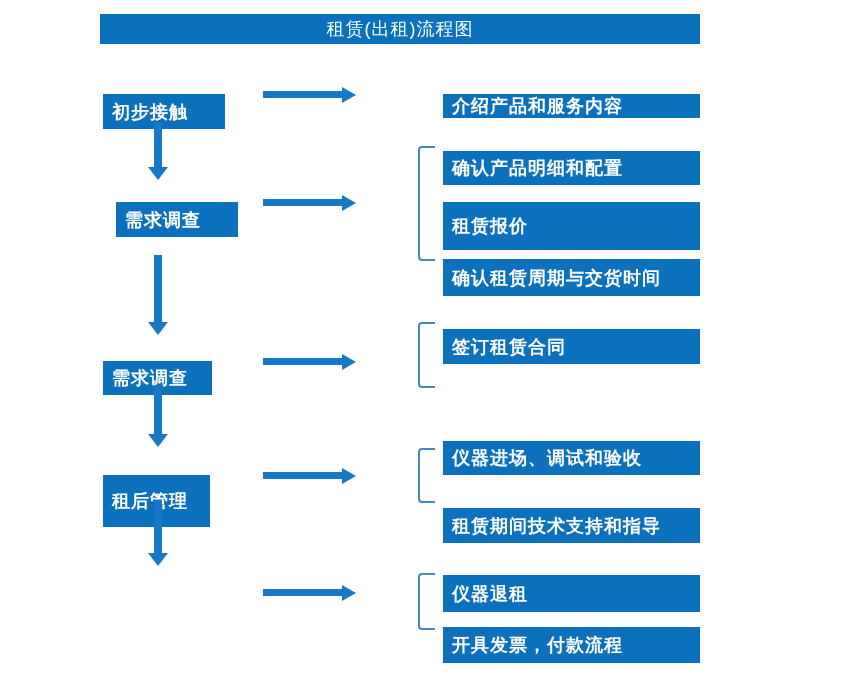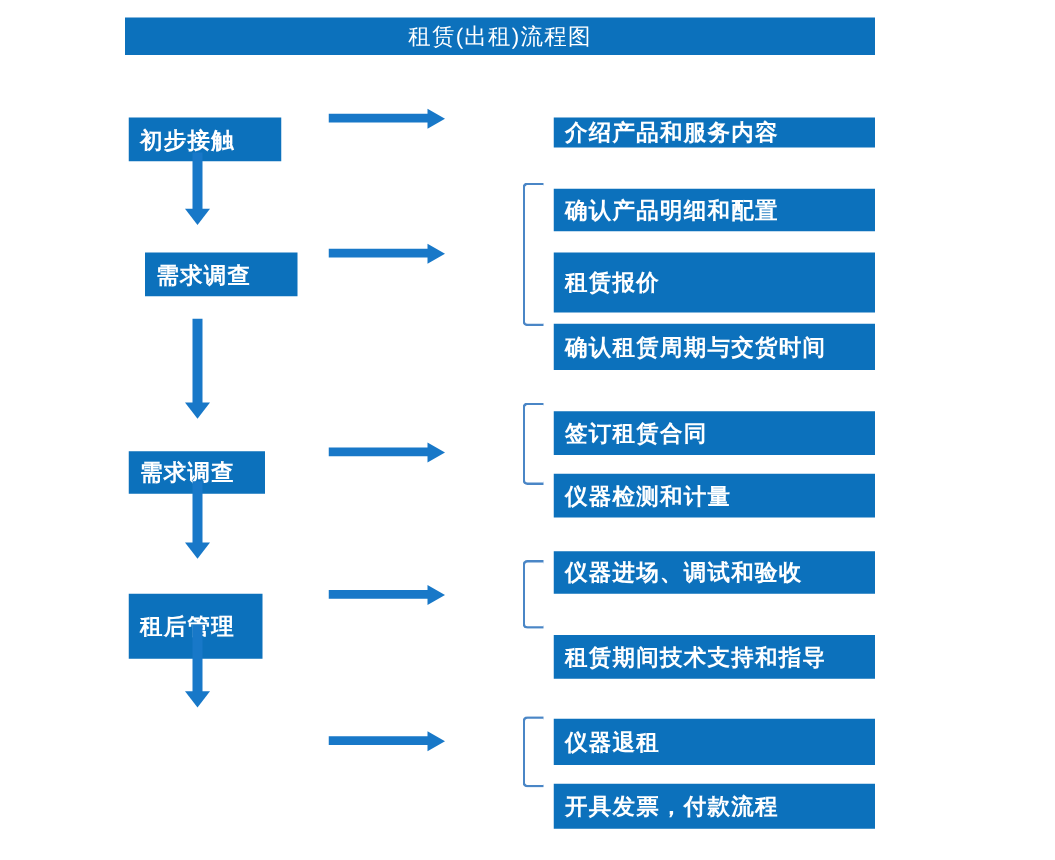--- a/index.html
+++ b/index.html
@@ -96,21 +96,20 @@
   <div class="bracket" style="left:418px;top:448px;height:55px"></div>
   <div class="bracket" style="left:418px;top:573px;height:57px"></div>
 
   <div class="box" style="left:443px;top:78px;width:257px;height:24px">介绍产品和服务内容</div>
 
   <div class="box" style="left:443px;top:135px;width:257px;height:34px">确认产品明细和配置</div>
   <div class="box" style="left:443px;top:186px;width:257px;height:48px">租赁报价</div>
   <div class="box" style="left:443px;top:243px;width:257px;height:37px">确认租赁周期与交货时间</div>
 
   <div class="box" style="left:443px;top:313px;width:257px;height:35px">签订租赁合同</div>
-  <div class="box" style="left:443px;top:363px;width:257px;height:35px">仪器检测和计量</div>
 
   <div class="box" style="left:443px;top:425px;width:257px;height:34px">仪器进场、调试和验收</div>
   <div class="box" style="left:443px;top:492px;width:257px;height:35px">租赁期间技术支持和指导</div>
 
   <div class="box" style="left:443px;top:559px;width:257px;height:37px">仪器退租</div>
   <div class="box" style="left:443px;top:611px;width:257px;height:36px">开具发票，付款流程</div>
 
 </div>
 
 </body></html>

